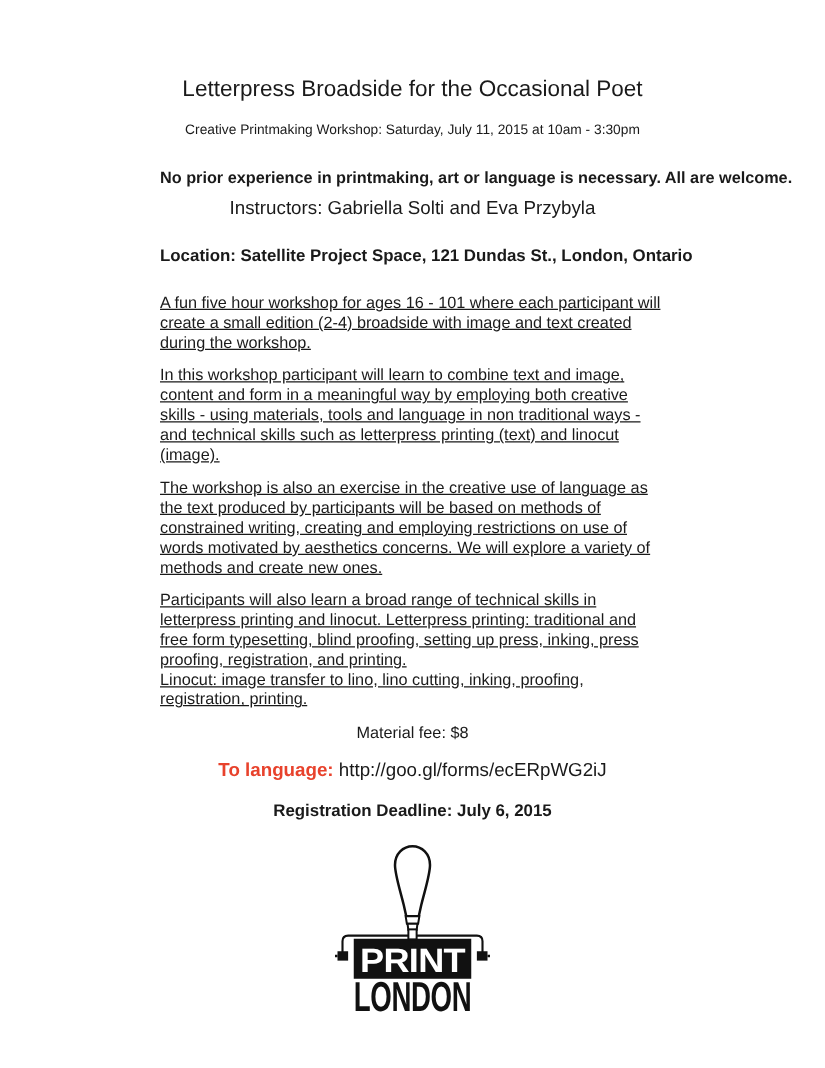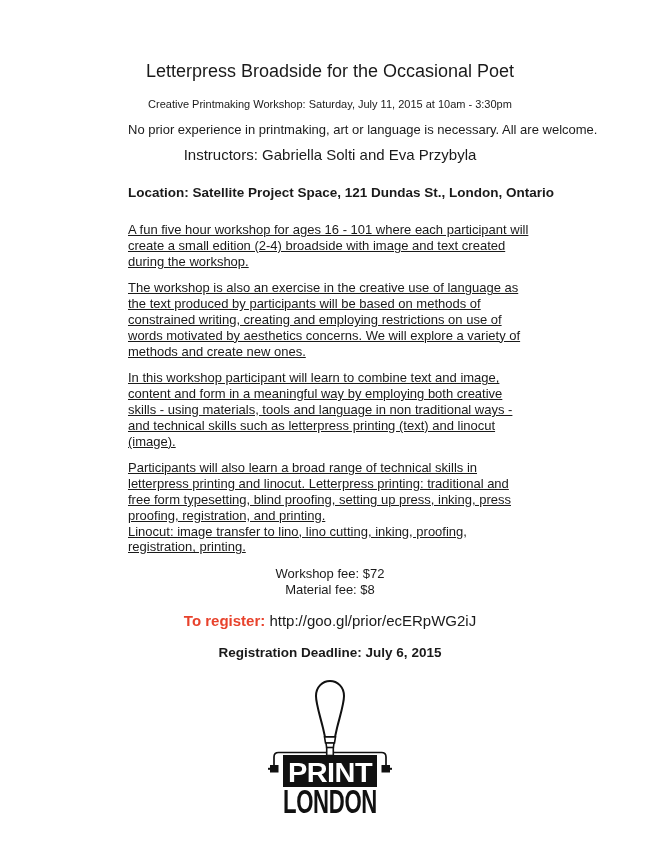--- a/index.html
+++ b/index.html
@@ -20,21 +20,21 @@
   .centered { text-align: center; white-space: nowrap; }
 
   .title {
     font-size: 18px;
     font-weight: 400;
     line-height: 22px;
     text-align: center;
     white-space: nowrap;
   }
   .session     { font-size: 11px;   line-height: 19px; margin-top: 13px; }
-  .note        { font-size: 13px;   line-height: 16px; margin-top: 8px;  }
+  .note        { font-size: 13px;   line-height: 16px; margin-top: 20px; font-weight: bold;  }
   .instructors { font-size: 15px;   line-height: 19px; margin-top: 7px; }
   .location    { font-size: 13.5px; line-height: 17px; margin-top: 20px; font-weight: bold; }
 
   .body-copy { margin-top: 21px; font-size: 13px; line-height: 15.8px; }
   .body-copy p { margin: 0 0 11px; white-space: pre-line; text-decoration: underline; }
 
   .fees { font-size: 13px; line-height: 16px; margin-top: 2px; }
   .register { font-size: 15px; line-height: 18px; margin-top: 14px; }
   .register-label { color: var(--accent); font-weight: 700; }
   .deadline { font-size: 13.5px; line-height: 16px; font-weight: 700; margin-top: 15px; }
@@ -61,34 +61,33 @@
   <div class="session centered">Creative Printmaking Workshop: Saturday, July 11, 2015 at 10am - 3:30pm</div>
 
   <div class="note centered">No prior experience in printmaking, art or language is necessary. All are welcome.</div>
 
   <div class="instructors centered">Instructors: Gabriella Solti and Eva Przybyla</div>
 
   <div class="location centered">Location: Satellite Project Space, 121 Dundas St., London, Ontario</div>
 
   <div class="body-copy">
     <p>A fun five hour workshop for ages 16 - 101 where each participant will create a small edition (2-4) broadside with image and text created during the workshop.</p>
+    <p>In this workshop participant will learn to combine text and image, content and form in a meaningful way by employing both creative skills - using materials, tools and language in non traditional ways - and technical skills such as letterpress printing (text) and linocut (image).</p>
     <p>The workshop is also an exercise in the creative use of language as the text produced by participants will be based on methods of constrained writing, creating and employing restrictions on use of words motivated by aesthetics concerns. We will explore a variety of methods and create new ones.</p>
-    <p>In this workshop participant will learn to combine text and image, content and form in a meaningful way by employing both creative skills - using materials, tools and language in non traditional ways - and technical skills such as letterpress printing (text) and linocut (image).</p>
     <p>Participants will also learn a broad range of technical skills in letterpress printing and linocut. Letterpress printing: traditional and free form typesetting, blind proofing, setting up press, inking, press proofing, registration, and printing.
 Linocut: image transfer to lino, lino cutting, inking, proofing, registration, printing.</p>
   </div>
 
   <div class="fees centered">
-    <div>Workshop fee: $72</div>
     <div>Material fee: $8</div>
   </div>
 
   <div class="register centered">
-    <span class="register-label">To register:</span>
-    <span>http://goo.gl/prior/ecERpWG2iJ</span>
+    <span class="register-label">To language:</span>
+    <span>http://goo.gl/forms/ecERpWG2iJ</span>
   </div>
 
   <div class="deadline centered">Registration Deadline: July 6, 2015</div>
 
   <svg class="logo-svg" width="124" height="138" viewBox="0 0 124 138" xmlns="http://www.w3.org/2000/svg">
 
     <g>
       <path class="logo-stroke" stroke-width="2" stroke-linejoin="round" d="M62,3 C54.5,3 48,9 48,18 C48,25.5 51.5,36 55,50 L57,59 L67,59 L69,50 C72.5,36 76,25.5 76,18 C76,9 69.5,3 62,3 Z"></path>
       <path class="logo-stroke" stroke-width="1.6" d="M56.5,59 L67.5,59 L66.5,65 L57.5,65 Z"></path>
       <path class="logo-stroke" stroke-width="1.6" d="M58,65 L66,65 L65.3,70 L58.7,70 Z"></path>

